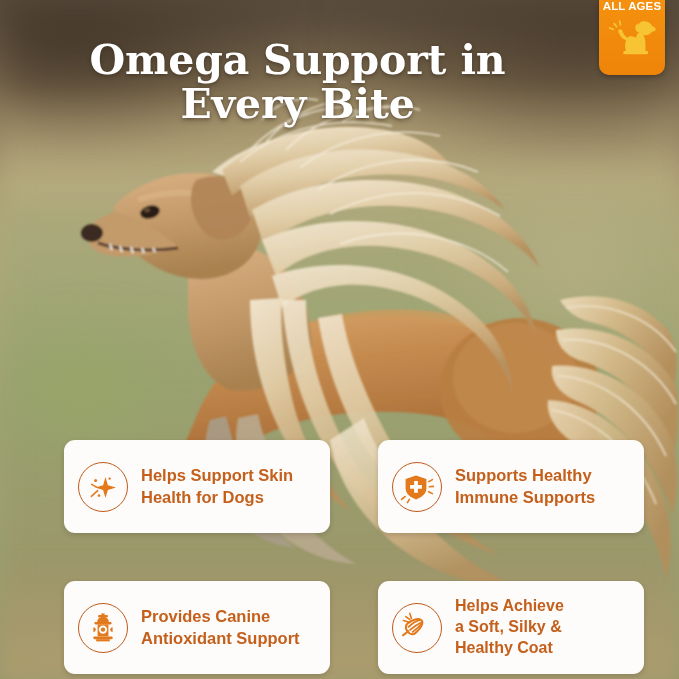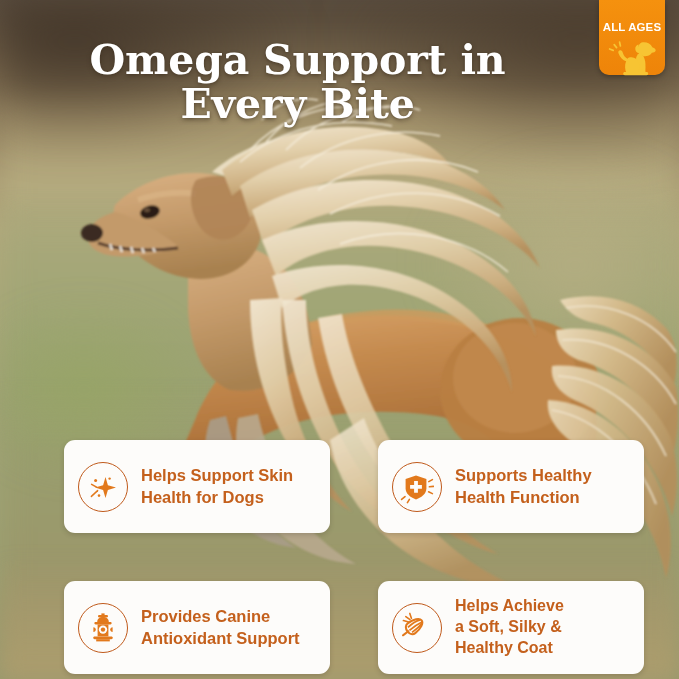--- a/index.html
+++ b/index.html
@@ -60,21 +60,21 @@
 
   
   .badge {
     position:absolute; top:0; right:14px;
     width:66px; height:75px;
     background:linear-gradient(180deg,#F5910E,#EE8409);
     border-radius:0 0 10px 10px;
     box-shadow:0 2px 5px rgba(0,0,0,.28);
     z-index:8;
     display:flex; flex-direction:column; align-items:center;
-    padding-top:21px;
+    padding-top:0;
   }
   .badge-label {
     color:#fff; font-weight:bold; font-size:11.5px; letter-spacing:.1px;
     font-family:"Liberation Sans", sans-serif;
   }
   .badge-dog { margin-top:2px; }
 
   
   .cards {
     position:absolute; left:64px; top:440px;
@@ -335,21 +335,21 @@
         <g stroke="#E2791C" stroke-width="1.6" stroke-linecap="round">
           <path d="M28.8 11.6 L 32.4 9.6"></path>
           <path d="M29.4 16.8 L 33.4 16.4"></path>
           <path d="M28.6 21.8 L 32.4 23.6"></path>
           <path d="M5 26.6 L 1.6 29.4"></path>
           <path d="M9.4 29.4 L 7.4 32.6"></path>
         </g>
       </svg>
     </div>
     <div class="card-text">Supports Healthy
-Health Function</div>
+Immune Supports</div>
   </div>
 
   <div class="card">
     <div class="card-icon">
       <svg width="34" height="34" viewBox="0 0 34 34" xmlns="http://www.w3.org/2000/svg">
         <g fill="#E2791C">
 
           <path d="M15.4 2.4 L 18.6 2.4 L 18.6 5.2 L 15.4 5.2 Z"></path>
           <path d="M12 5.2 C 12 4.4, 12.6 4, 13.4 4 L 20.6 4 C 21.4 4, 22 4.4, 22 5.2
                    C 22 6, 21.4 6.4, 20.6 6.4 L 13.4 6.4 C 12.6 6.4, 12 6, 12 5.2 Z"></path>

